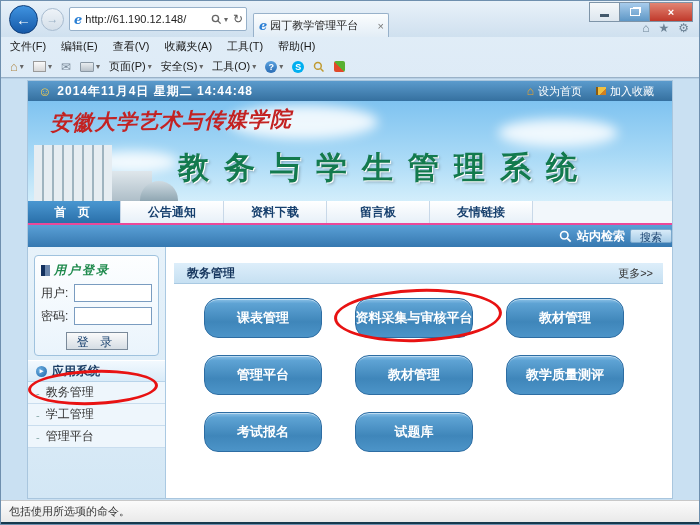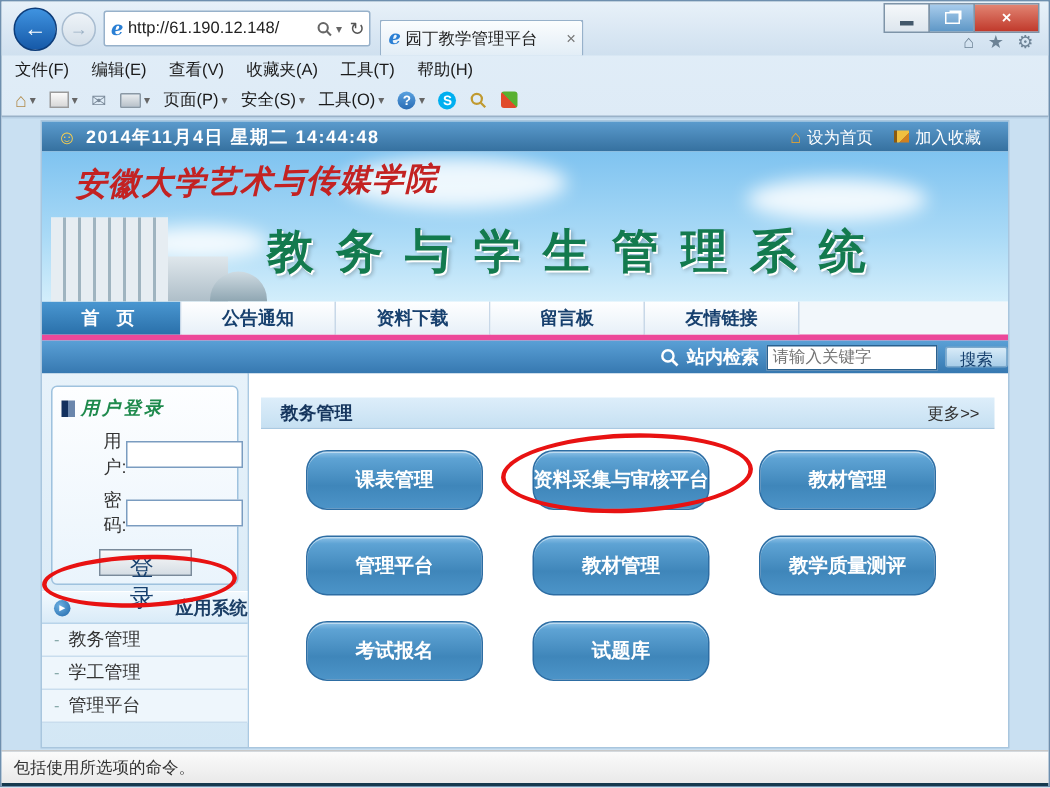--- a/index.html
+++ b/index.html
@@ -74,48 +74,48 @@
   .b-main{position:absolute;left:6px;bottom:0;width:78px;height:56px;
           background:repeating-linear-gradient(90deg,#e6edf2 0 8px,#9fb4c0 8px 10px),linear-gradient(180deg,#eef3f6,#c2ced6);}
   .b-wing{position:absolute;left:84px;bottom:0;width:40px;height:30px;background:linear-gradient(180deg,#dfe7ec,#aebec8);}
   .b-dome{position:absolute;left:112px;bottom:0;width:38px;height:20px;border-radius:19px 19px 0 0;
           background:linear-gradient(180deg,#cfdbe2,#8fa6b2);}
   .school-name{position:absolute;left:22px;top:6px;font-family:"DejaVu Serif",serif;font-style:italic;font-weight:bold;
                font-size:21px;color:#c32222;letter-spacing:1px;transform:rotate(-1deg);}
   .system-name{position:absolute;left:150px;bottom:12px;font-weight:bold;font-size:31px;color:#137a4e;
                letter-spacing:15px;text-shadow:1px 1px 0 #fff,2px 2px 3px rgba(0,0,0,.25);white-space:nowrap;}
   
-  .nav-row{height:22px;background:#f2f7fb;display:flex;border-bottom:4px solid #ec4899;}
+  .nav-row{height:22px;background:#f2f7fb;display:flex;border-bottom:2px solid #ec4899;}
   .tab-item{width:102px;display:flex;align-items:center;justify-content:center;font-size:12px;font-weight:bold;
             color:#17406e;background:linear-gradient(180deg,#ffffff,#e7f0f8);border-right:1px solid #c8d8e8;}
   .tab-item.active{width:92px;color:#fff;background:linear-gradient(180deg,#4a97d1,#2a70aa);letter-spacing:4px;}
   
   .search-row{height:22px;background:linear-gradient(180deg,#5aa0d6,#3678b0);display:flex;align-items:center;
               justify-content:flex-end;gap:5px;}
   .search-label{color:#fff;font-size:12px;font-weight:bold;}
   .search-input{width:106px;height:15px;border:1px solid #2a618f;font-size:11px;padding:0 3px;color:#444;}
   .search-btn{height:14px;background:linear-gradient(180deg,#d8ebf8,#a8cde8);border:1px solid #7aa8cc;
               font-size:11px;color:#17406e;padding:0 9px;border-radius:2px;}
   
   .content{flex:1;display:flex;min-height:0;}
   .sidebar{width:137px;background:linear-gradient(180deg,#e7f2fa,#d3e7f5);border-right:1px solid #aac9e2;}
   .login-box{margin:8px 6px 0;background:linear-gradient(180deg,#fdfeff,#eaf4fc);border:1px solid #9fc2de;
              border-radius:4px;padding:6px 6px 5px;}
   .login-head{display:flex;align-items:center;gap:4px;}
   .login-flagicon{display:inline-block;width:9px;height:11px;background:linear-gradient(90deg,#12305e 45%,#6a86ac 45%);}
   .login-title{color:#1f8a4d;font-weight:bold;font-style:italic;font-size:12px;letter-spacing:2px;}
   .login-row{display:flex;align-items:center;margin-top:5px;font-size:12px;color:#333;}
   .login-row:first-of-type{margin-top:11px;}
-  .login-row label{width:34px;margin-left:28px;}
+  .login-row label{width:34px;}
   .login-input{width:72px;height:14px;border:1px solid #7a9cc0;}
-  .login-btn{display:block;margin:7px auto 0;width:62px;height:18px;font-size:16px;color:#17406e;
+  .login-btn{display:block;margin:7px auto 0;width:62px;height:18px;font-size:12px;color:#17406e;
              background:linear-gradient(180deg,#fafafa,#d5dde4);border:1px solid #7a8a9a;letter-spacing:4px;}
   .apps-header{margin-top:4px;height:20px;display:flex;align-items:center;gap:5px;padding-left:8px;
                background:linear-gradient(180deg,#f2f9fe,#d9ebf8);border-top:1px solid #fff;
-               border-bottom:1px solid #b8d4ea;font-size:12px;font-weight:bold;color:#1c3f66;justify-content:space-between;}
+               border-bottom:1px solid #b8d4ea;font-size:12px;font-weight:bold;color:#1c3f66;}
   .apps-dot{width:11px;height:11px;border-radius:50%;background:radial-gradient(circle at 35% 35%,#6db0e2,#1d65a8);
             color:#fff;font-size:7px;display:flex;align-items:center;justify-content:center;}
   .side-item{height:21px;display:flex;align-items:center;gap:6px;padding-left:8px;background:#eef6fc;
              border-bottom:1px solid #c9ddee;font-size:12px;color:#333;}
   .side-dash{color:#8aa;font-size:11px;}
   .main{flex:1;background:#fff;display:flex;flex-direction:column;}
   .main-header{margin:16px 9px 0 8px;height:20px;display:flex;align-items:center;
                background:linear-gradient(180deg,#ddeefa,#c6e0f2);border-bottom:1px solid #a9c9e2;}
   .main-title{font-size:12px;font-weight:bold;color:#16365e;padding-left:13px;}
   .more-link{margin-left:auto;font-size:11px;color:#333;padding-right:10px;}
@@ -265,21 +265,20 @@
       </div>
 
       <div class="search-row">
         <span>
             <svg width="13" height="13" viewBox="0 0 16 16">
               <circle cx="6.5" cy="6.5" r="4.6" fill="none" stroke="#fff" stroke-width="2"></circle>
               <line x1="10.2" y1="10.2" x2="14.4" y2="14.4" stroke="#fff" stroke-width="2.2"></line>
             </svg>
           </span>
         <span class="search-label">站内检索</span>
-        <input class="search-input" placeholder="请输入关键字" style="">
         <button class="search-btn">搜索</button>
       </div>
 
       <div class="content">
 
         <div class="sidebar">
           <div class="login-box">
             <div class="login-head">
               <span class="login-flagicon"></span>
               <span class="login-title">用户登录</span>

